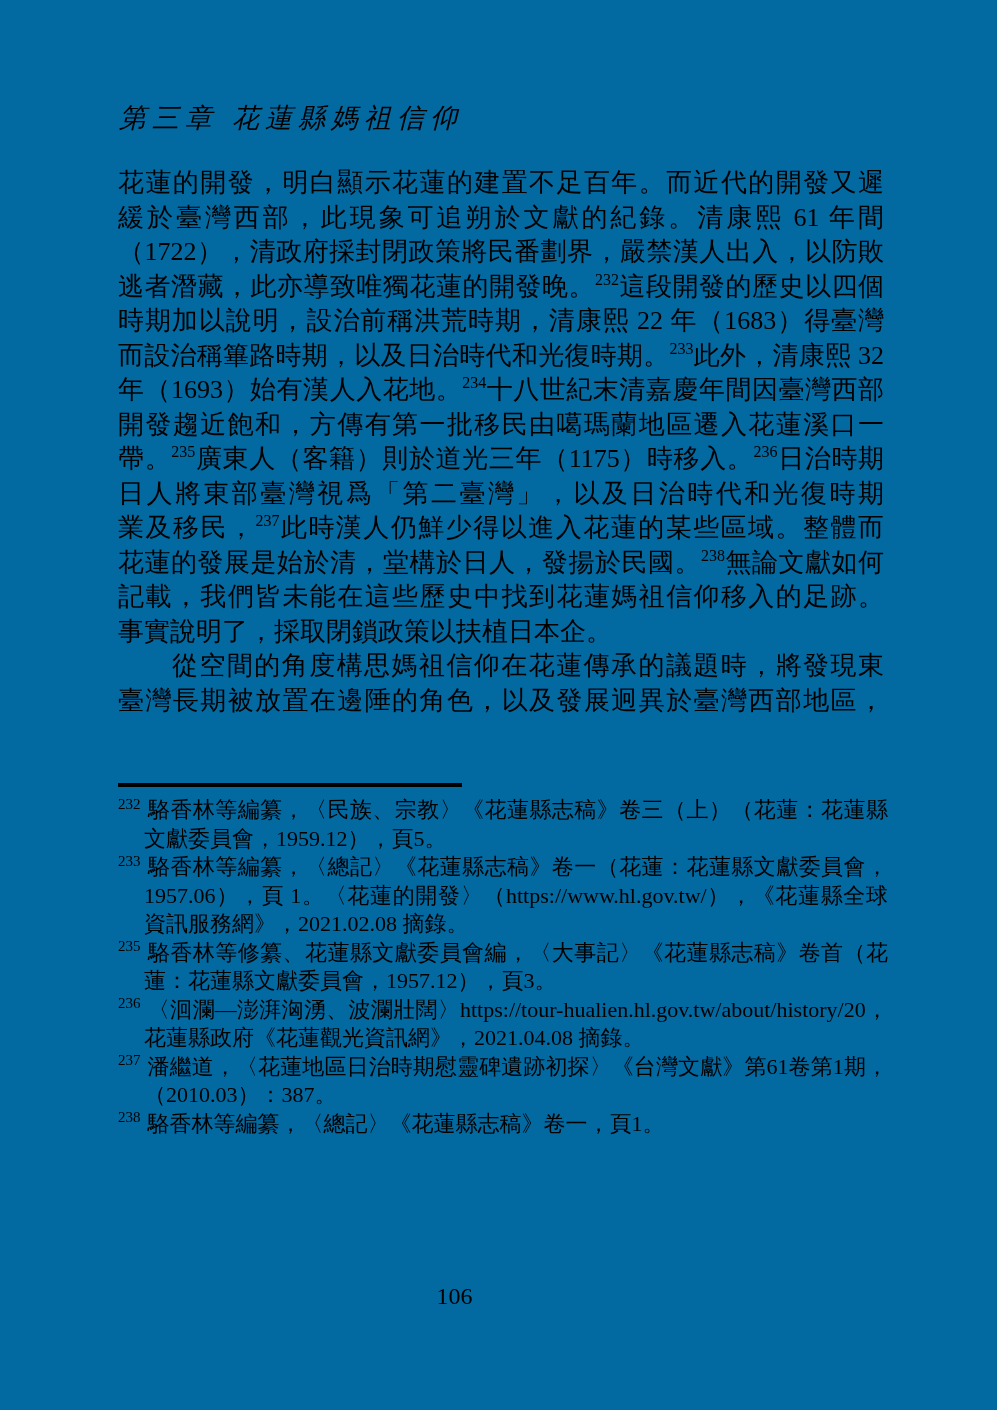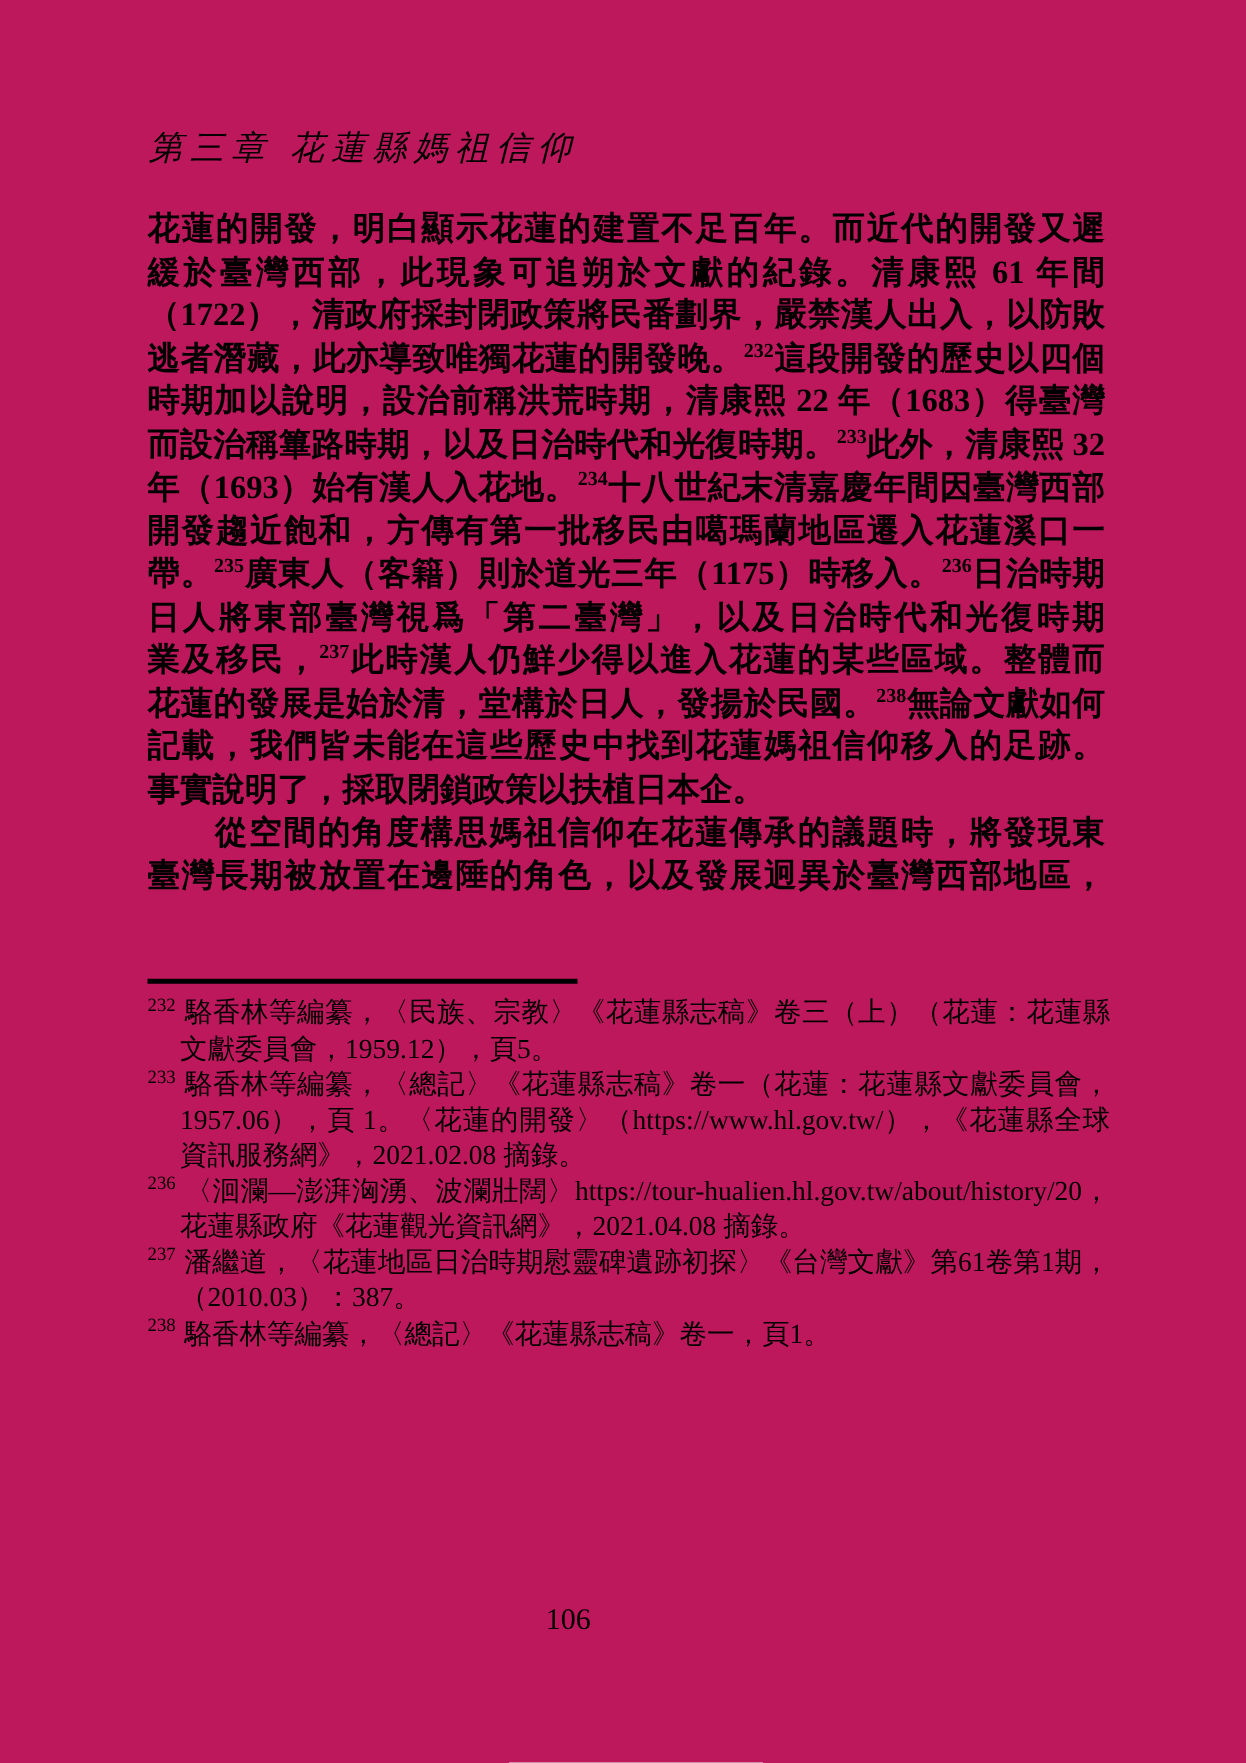--- a/index.html
+++ b/index.html
@@ -1,36 +1,35 @@
 <!DOCTYPE html>
 <html><head>
 <meta charset="utf-8">
 <style>
   html,body{margin:0;padding:0;background:#e8e8e8;}
   .page{
     position:relative;
     width:997px;height:1410px;
     margin:0 auto;
-    background:#be185d;
+    background:#0369a1;
     color:#000;
     font-family:"Liberation Serif","DejaVu Serif",serif;
     overflow:hidden;
   }
   .chapter-header{
     position:absolute;left:119px;top:100px;
     font-size:27px;
     font-style:italic;
     letter-spacing:6px;
     white-space:nowrap;
   }
   .chapter-header .gap{display:inline-block;width:14px;}
   .body-text{
     position:absolute;left:118px;top:166px;width:766px;
     font-size:26px;
-    font-weight:bold;
   }
   .line{
     height:34.5px;line-height:34.5px;
     text-align:justify;
     text-align-last:justify;
     overflow:hidden;
   }
   .line.short{text-align-last:left;}
   .line.indent{padding-left:54px;}
   .sup{
@@ -89,20 +88,21 @@
     <div class="line short">事實說明了，採取閉鎖政策以扶植日本企。</div>
     <div class="line indent">從空間的角度構思媽祖信仰在花蓮傳承的議題時，將發現東</div>
     <div class="line">臺灣長期被放置在邊陲的角色，以及發展迥異於臺灣西部地區，</div>
   </div>
 
   <div class="footnote-rule"></div>
 
   <div class="footnotes">
     <div class="footnote"><span class="fn-num">232</span><span>駱香林等編纂，〈民族、宗教〉《花蓮縣志稿》卷三（上）（花蓮：花蓮縣文獻委員會，1959.12），頁5。</span></div>
     <div class="footnote"><span class="fn-num">233</span><span>駱香林等編纂，〈總記〉《花蓮縣志稿》卷一（花蓮：花蓮縣文獻委員會，1957.06），頁 1。〈花蓮的開發〉（https://www.hl.gov.tw/），《花蓮縣全球資訊服務網》，2021.02.08 摘錄。</span></div>
+    <div class="footnote"><span class="fn-num">235</span><span>駱香林等修纂、花蓮縣文獻委員會編，〈大事記〉《花蓮縣志稿》卷首（花蓮：花蓮縣文獻委員會，1957.12），頁3。</span></div>
     <div class="footnote"><span class="fn-num">236</span><span>〈洄瀾—澎湃洶湧、波瀾壯闊〉https://tour-hualien.hl.gov.tw/about/history/20，花蓮縣政府《花蓮觀光資訊網》，2021.04.08 摘錄。</span></div>
     <div class="footnote"><span class="fn-num">237</span><span>潘繼道，〈花蓮地區日治時期慰靈碑遺跡初探〉《台灣文獻》第61卷第1期，（2010.03）：387。</span></div>
     <div class="footnote"><span class="fn-num">238</span><span>駱香林等編纂，〈總記〉《花蓮縣志稿》卷一，頁1。</span></div>
   </div>
 
   <div class="page-number">106</div>
 
 </div>
 
 </body></html>

